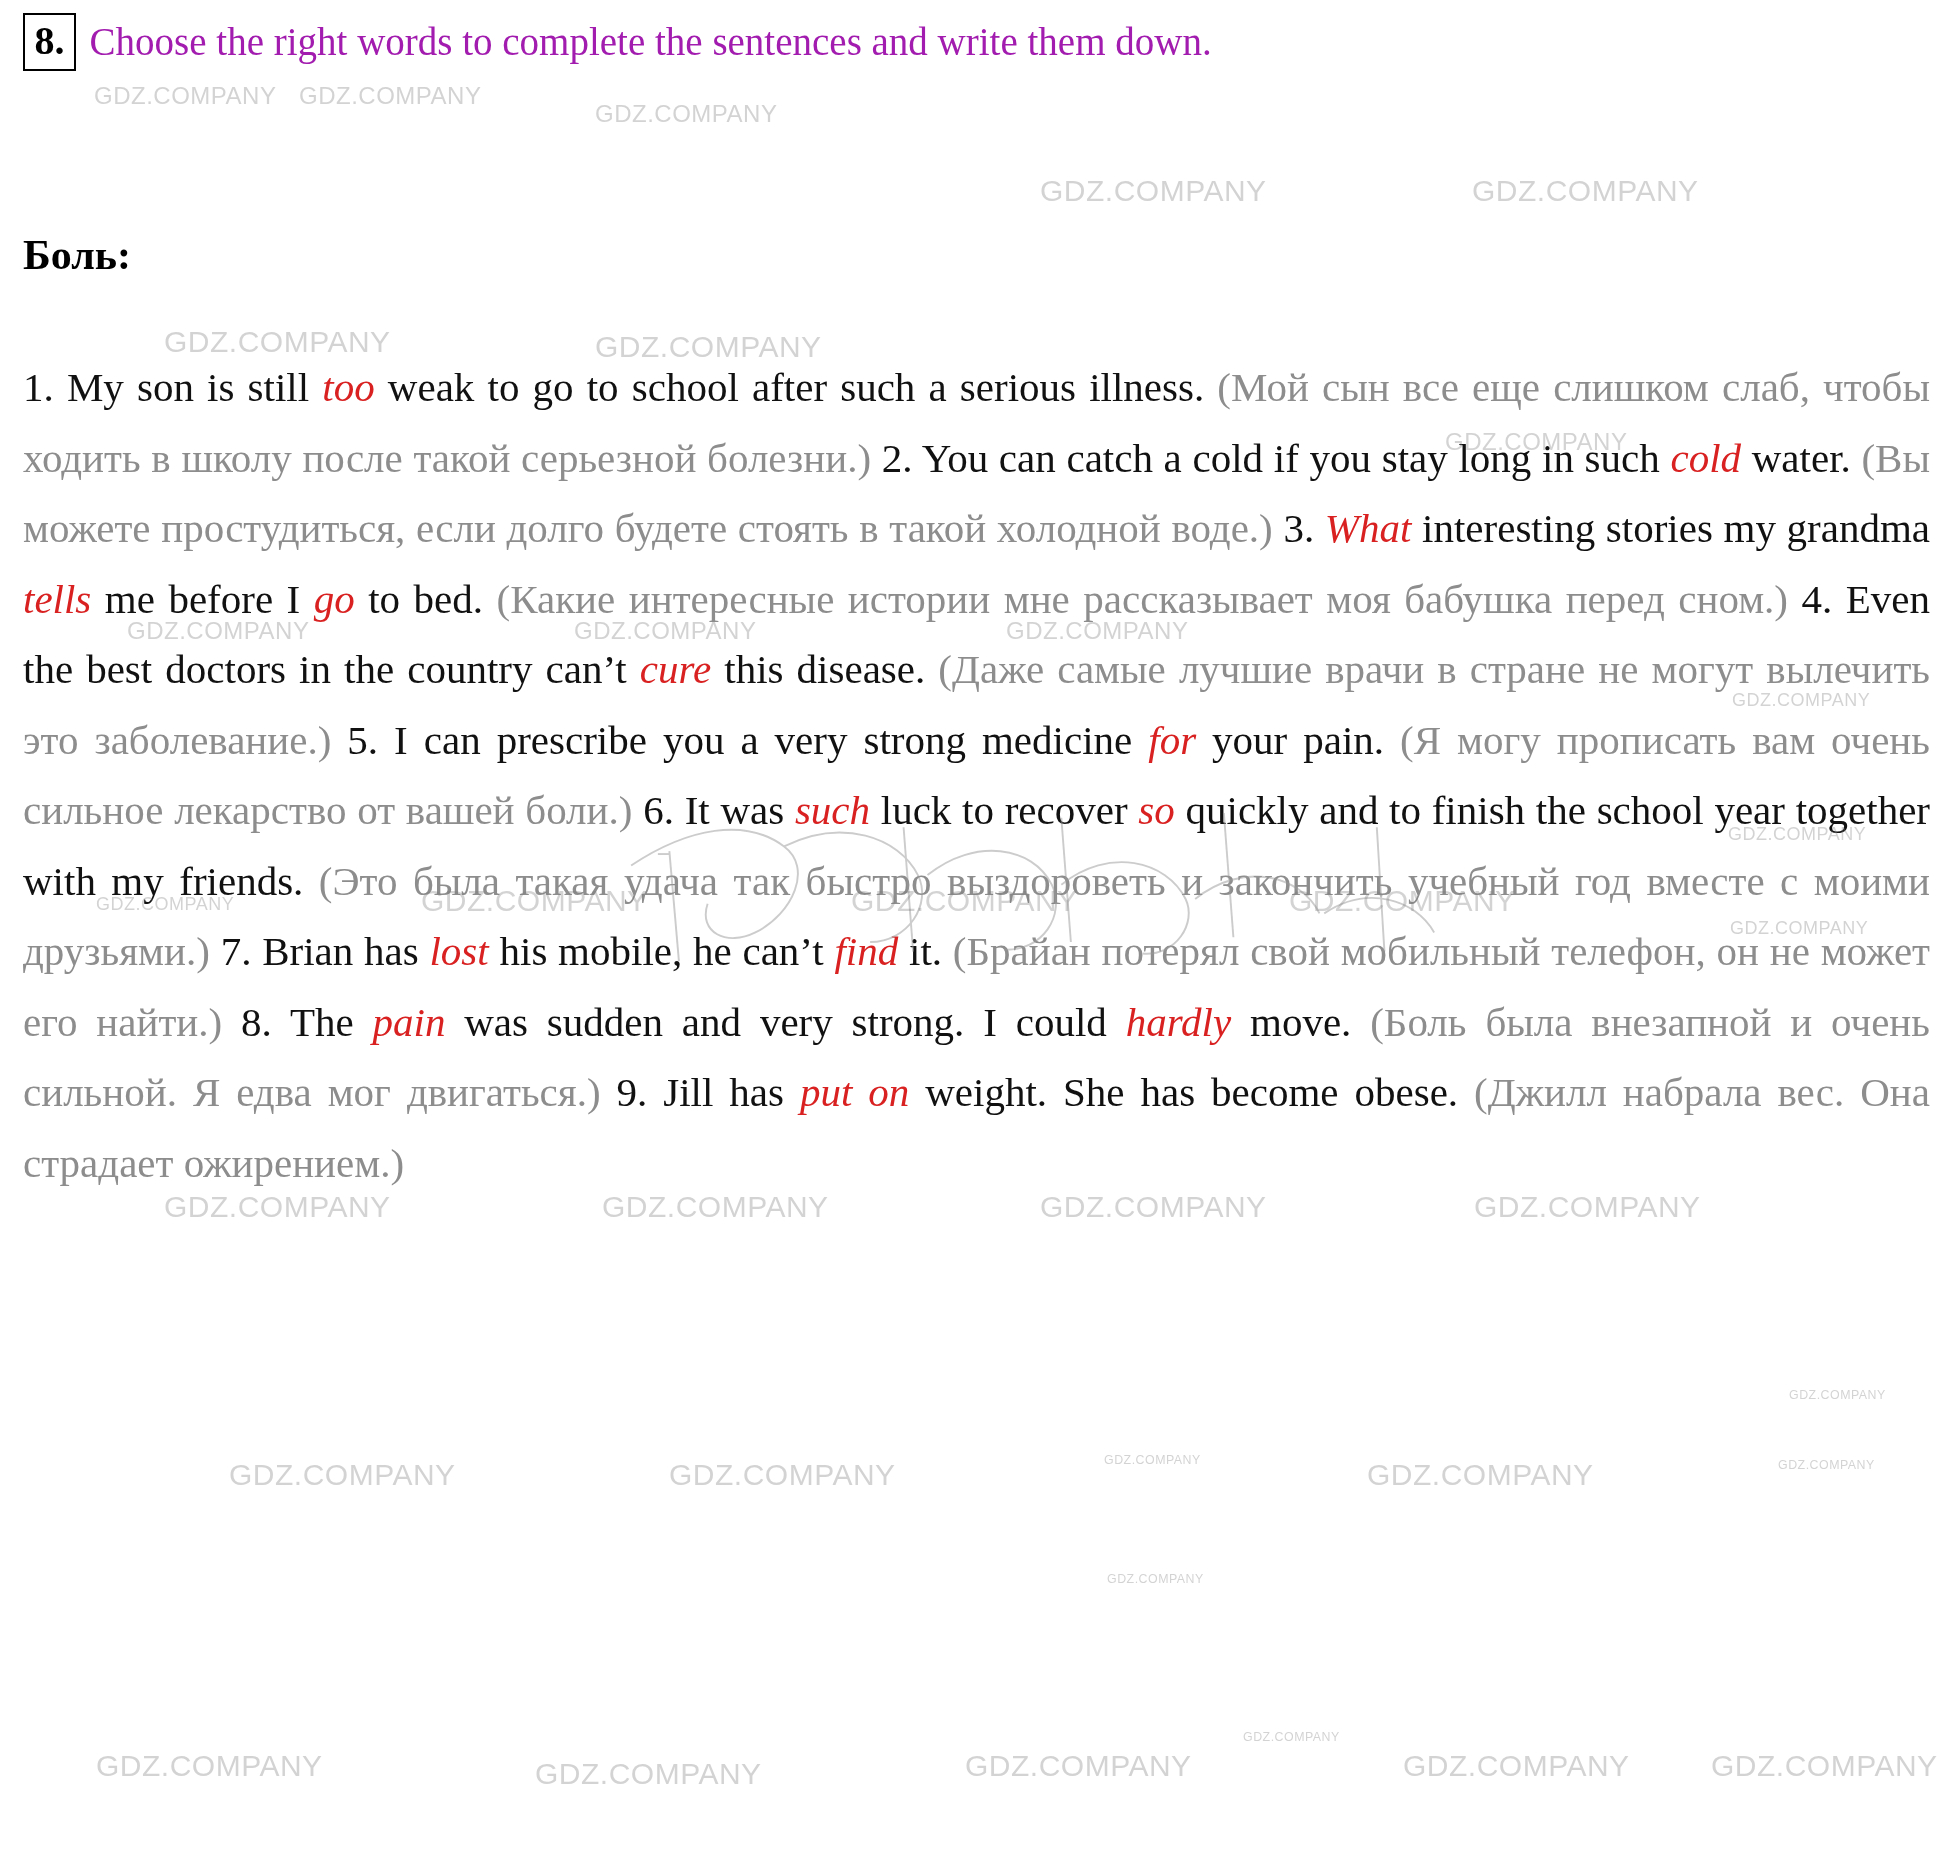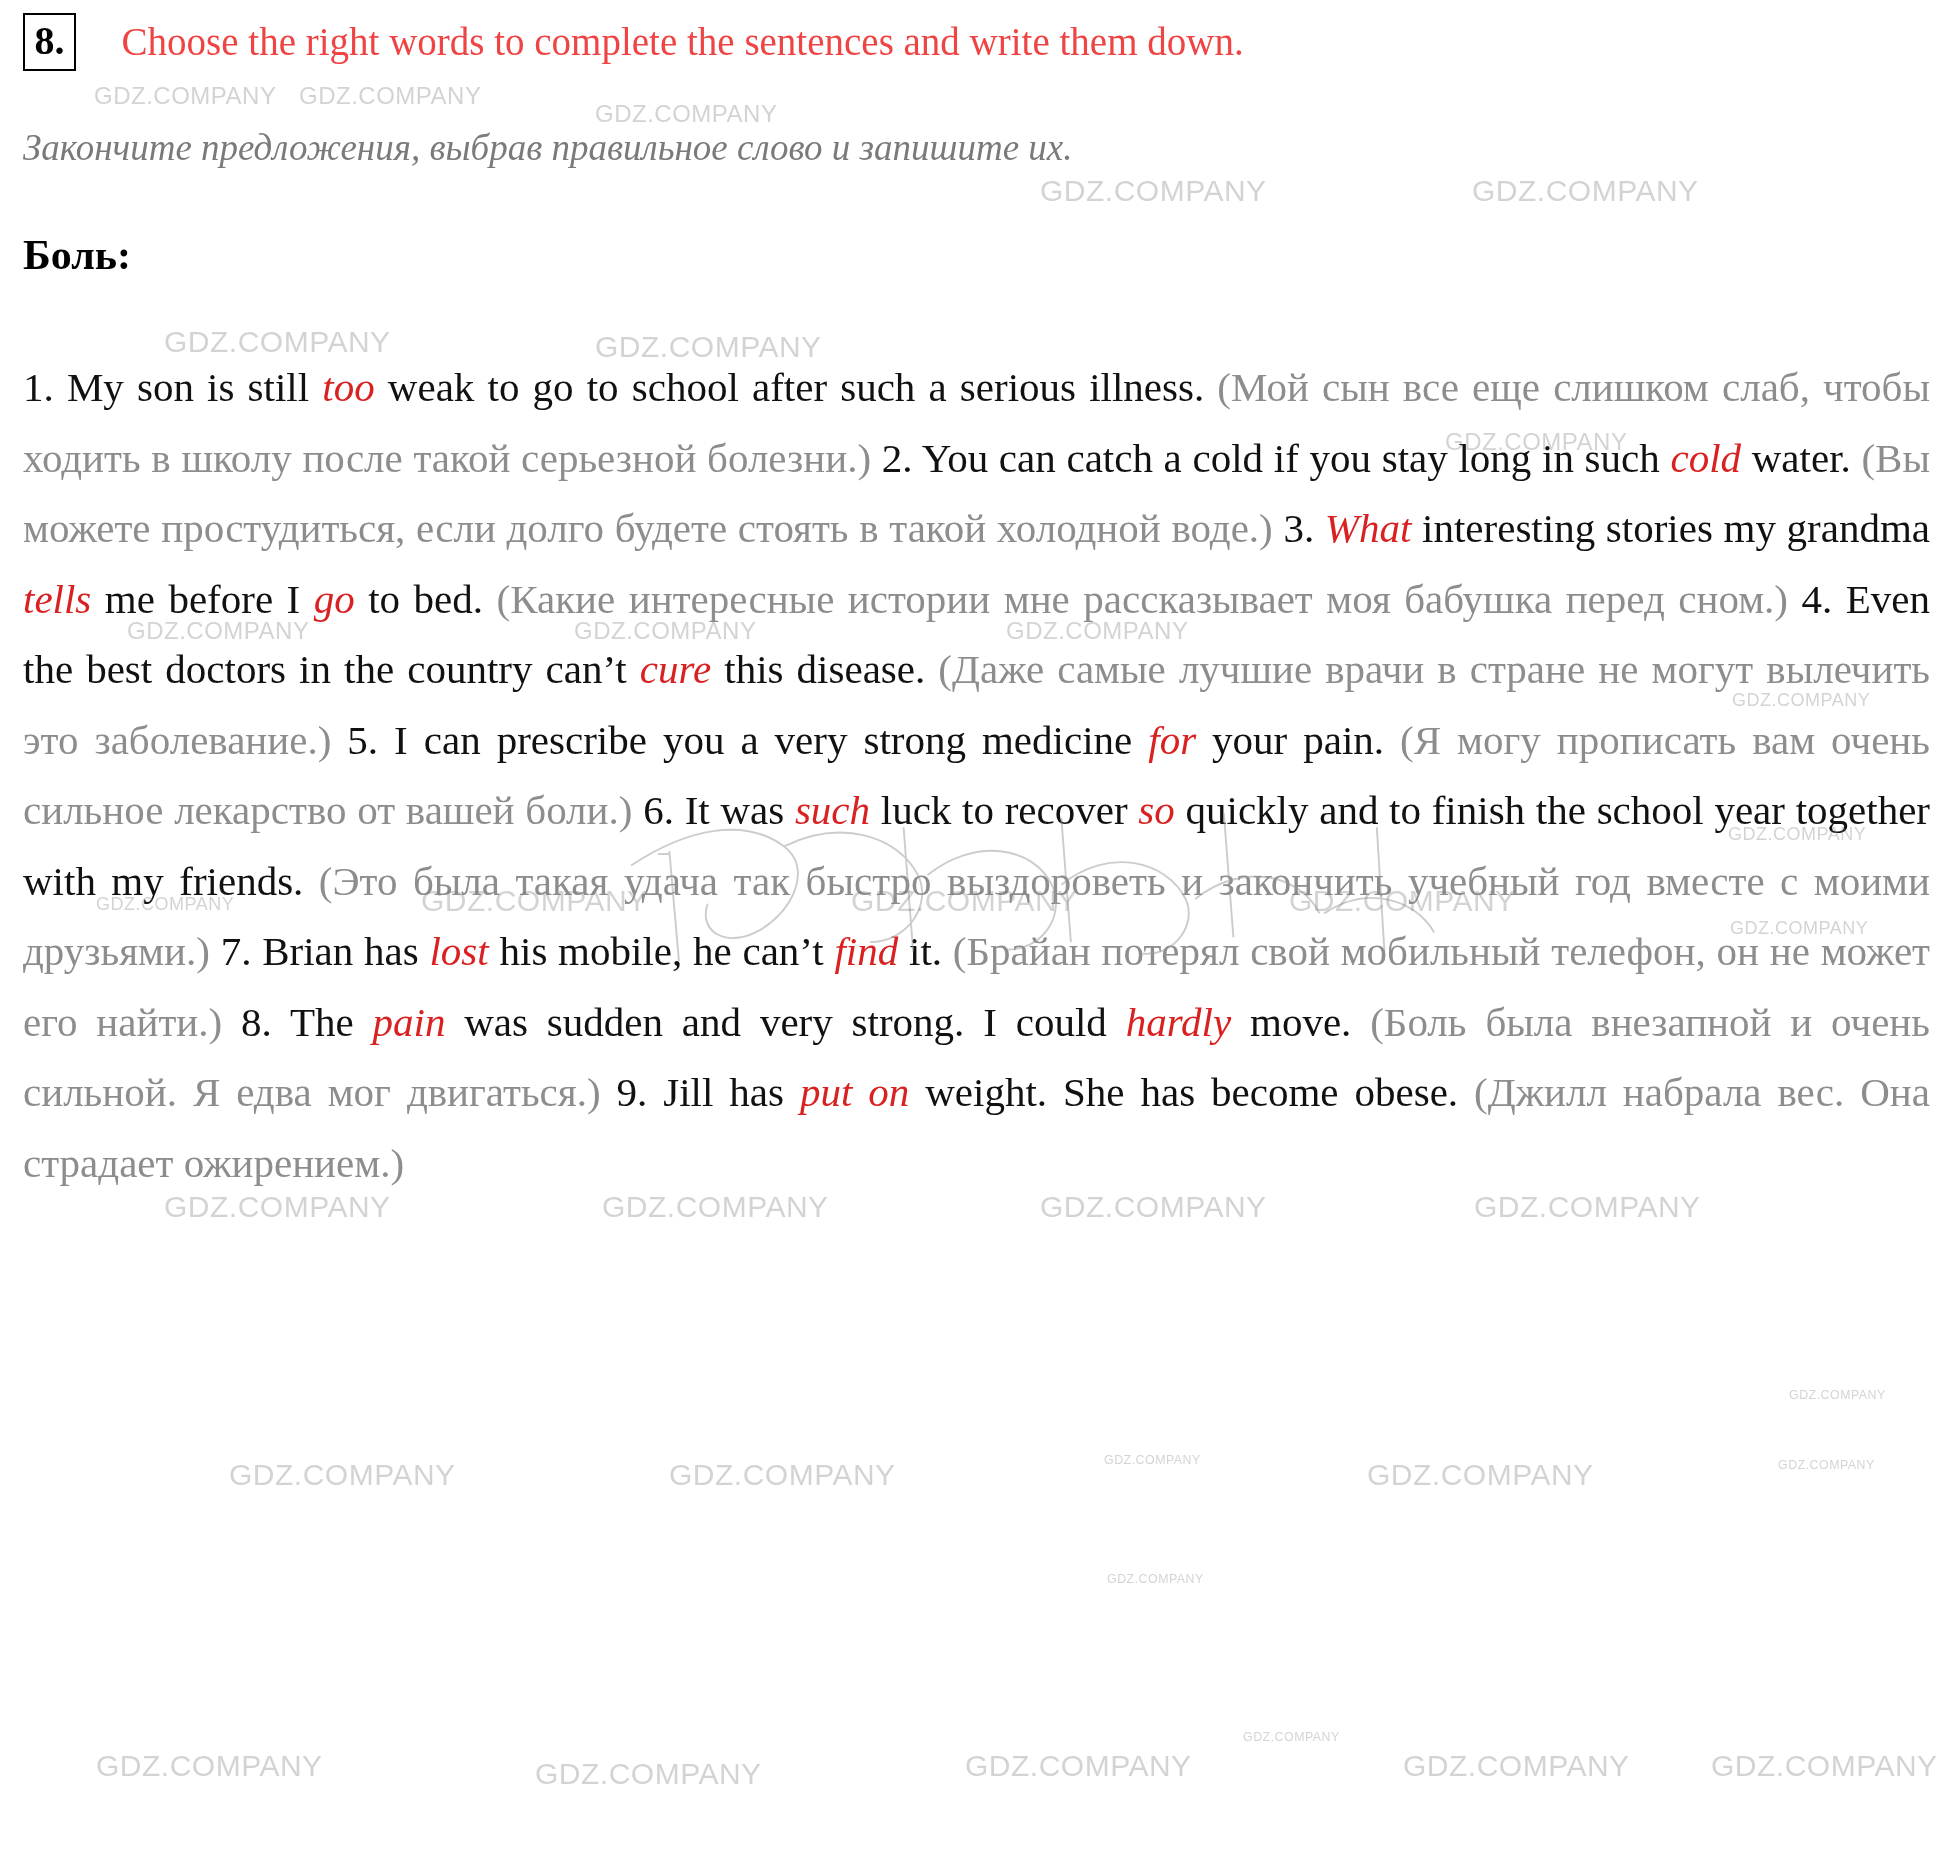--- a/index.html
+++ b/index.html
@@ -37,25 +37,24 @@
     font-weight: bold;
     font-size: 40px;
     line-height: 1;
     padding: 5.7px 9.6px 7.6px 9.6px;
     font-family: "Liberation Serif", serif;
     color: #000;
     white-space: nowrap;
   }
   .task-en {
     font-size: 39px;
-    color: #ef4444;
+    color: #a21caf;
     font-family: "Liberation Serif", serif;
     line-height: 1.1;
     padding-top: 7.6px;
-    margin-left: 32px;
   }
   .task-ru {
     position: absolute;
     top: 126px;
     left: 23px;
     font-size: 37px;
     font-style: italic;
     color: #7a7a7a;
     font-family: "Liberation Serif", serif;
   }
@@ -122,21 +121,20 @@
 </head>
 <body>
 
 <div class="page">
 
   <div class="task-header">
     <div class="task-number">8.</div>
     <div class="task-en">Choose the right words to complete the sentences and write them down.</div>
   </div>
 
-  <div class="task-ru">Закончите предложения, выбрав правильное слово и запишите их.</div>
 
   <div class="answer-label">Боль:</div>
 
   <div class="answer-body" id="answer-body"><span class="num">1. </span><span class="en">My son is still </span><span class="key">too</span><span class="en"> weak to go to school after such a serious illness. </span><span class="ru">(Мой сын все еще слишком слаб, чтобы ходить в школу после такой серьезной болезни.)</span> <span class="num">2. </span><span class="en">You can catch a cold if you stay long in such </span><span class="key">cold</span><span class="en"> water. </span><span class="ru">(Вы можете простудиться, если долго будете стоять в такой холодной воде.)</span> <span class="num">3. </span><span class="key">What</span><span class="en"> interesting stories my grandma </span><span class="key">tells</span><span class="en"> me before I </span><span class="key">go</span><span class="en"> to bed. </span><span class="ru">(Какие интересные истории мне рассказывает моя бабушка перед сном.)</span> <span class="num">4. </span><span class="en">Even the best doctors in the country can’t </span><span class="key">cure</span><span class="en"> this disease. </span><span class="ru">(Даже самые лучшие врачи в стране не могут вылечить это заболевание.)</span> <span class="num">5. </span><span class="en">I can prescribe you a very strong medicine </span><span class="key">for</span><span class="en"> your pain. </span><span class="ru">(Я могу прописать вам очень сильное лекарство от вашей боли.)</span> <span class="num">6. </span><span class="en">It was </span><span class="key">such</span><span class="en"> luck to recover </span><span class="key">so</span><span class="en"> quickly and to finish the school year together with my friends. </span><span class="ru">(Это была такая удача так быстро выздороветь и закончить учебный год вместе с моими друзьями.)</span> <span class="num">7. </span><span class="en">Brian has </span><span class="key">lost</span><span class="en"> his mobile, he can’t </span><span class="key">find</span><span class="en"> it. </span><span class="ru">(Брайан потерял свой мобильный телефон, он не может его найти.)</span> <span class="num">8. </span><span class="en">The </span><span class="key">pain</span><span class="en"> was sudden and very strong. I could </span><span class="key">hardly</span><span class="en"> move. </span><span class="ru">(Боль была внезапной и очень сильной. Я едва мог двигаться.)</span> <span class="num">9. </span><span class="en">Jill has </span><span class="key">put on</span><span class="en"> weight. She has become obese. </span><span class="ru">(Джилл набрала вес. Она страдает ожирением.)</span></div>
 
   <svg class="scribble" style="left:612px; top:808px; width:956px; height:182px;" viewBox="0 0 1000 190" xmlns="http://www.w3.org/2000/svg">
     <g fill="none" stroke="#9a9a9a" stroke-width="2">
       <path d="M20,60 C80,20 140,10 180,40 C210,62 190,110 150,130 C120,145 90,130 100,100"></path>
       <path d="M180,40 C240,10 300,30 320,70 C335,100 310,140 270,140"></path>
       <path d="M330,70 C380,30 440,40 460,80 C475,112 450,150 410,148"></path>

